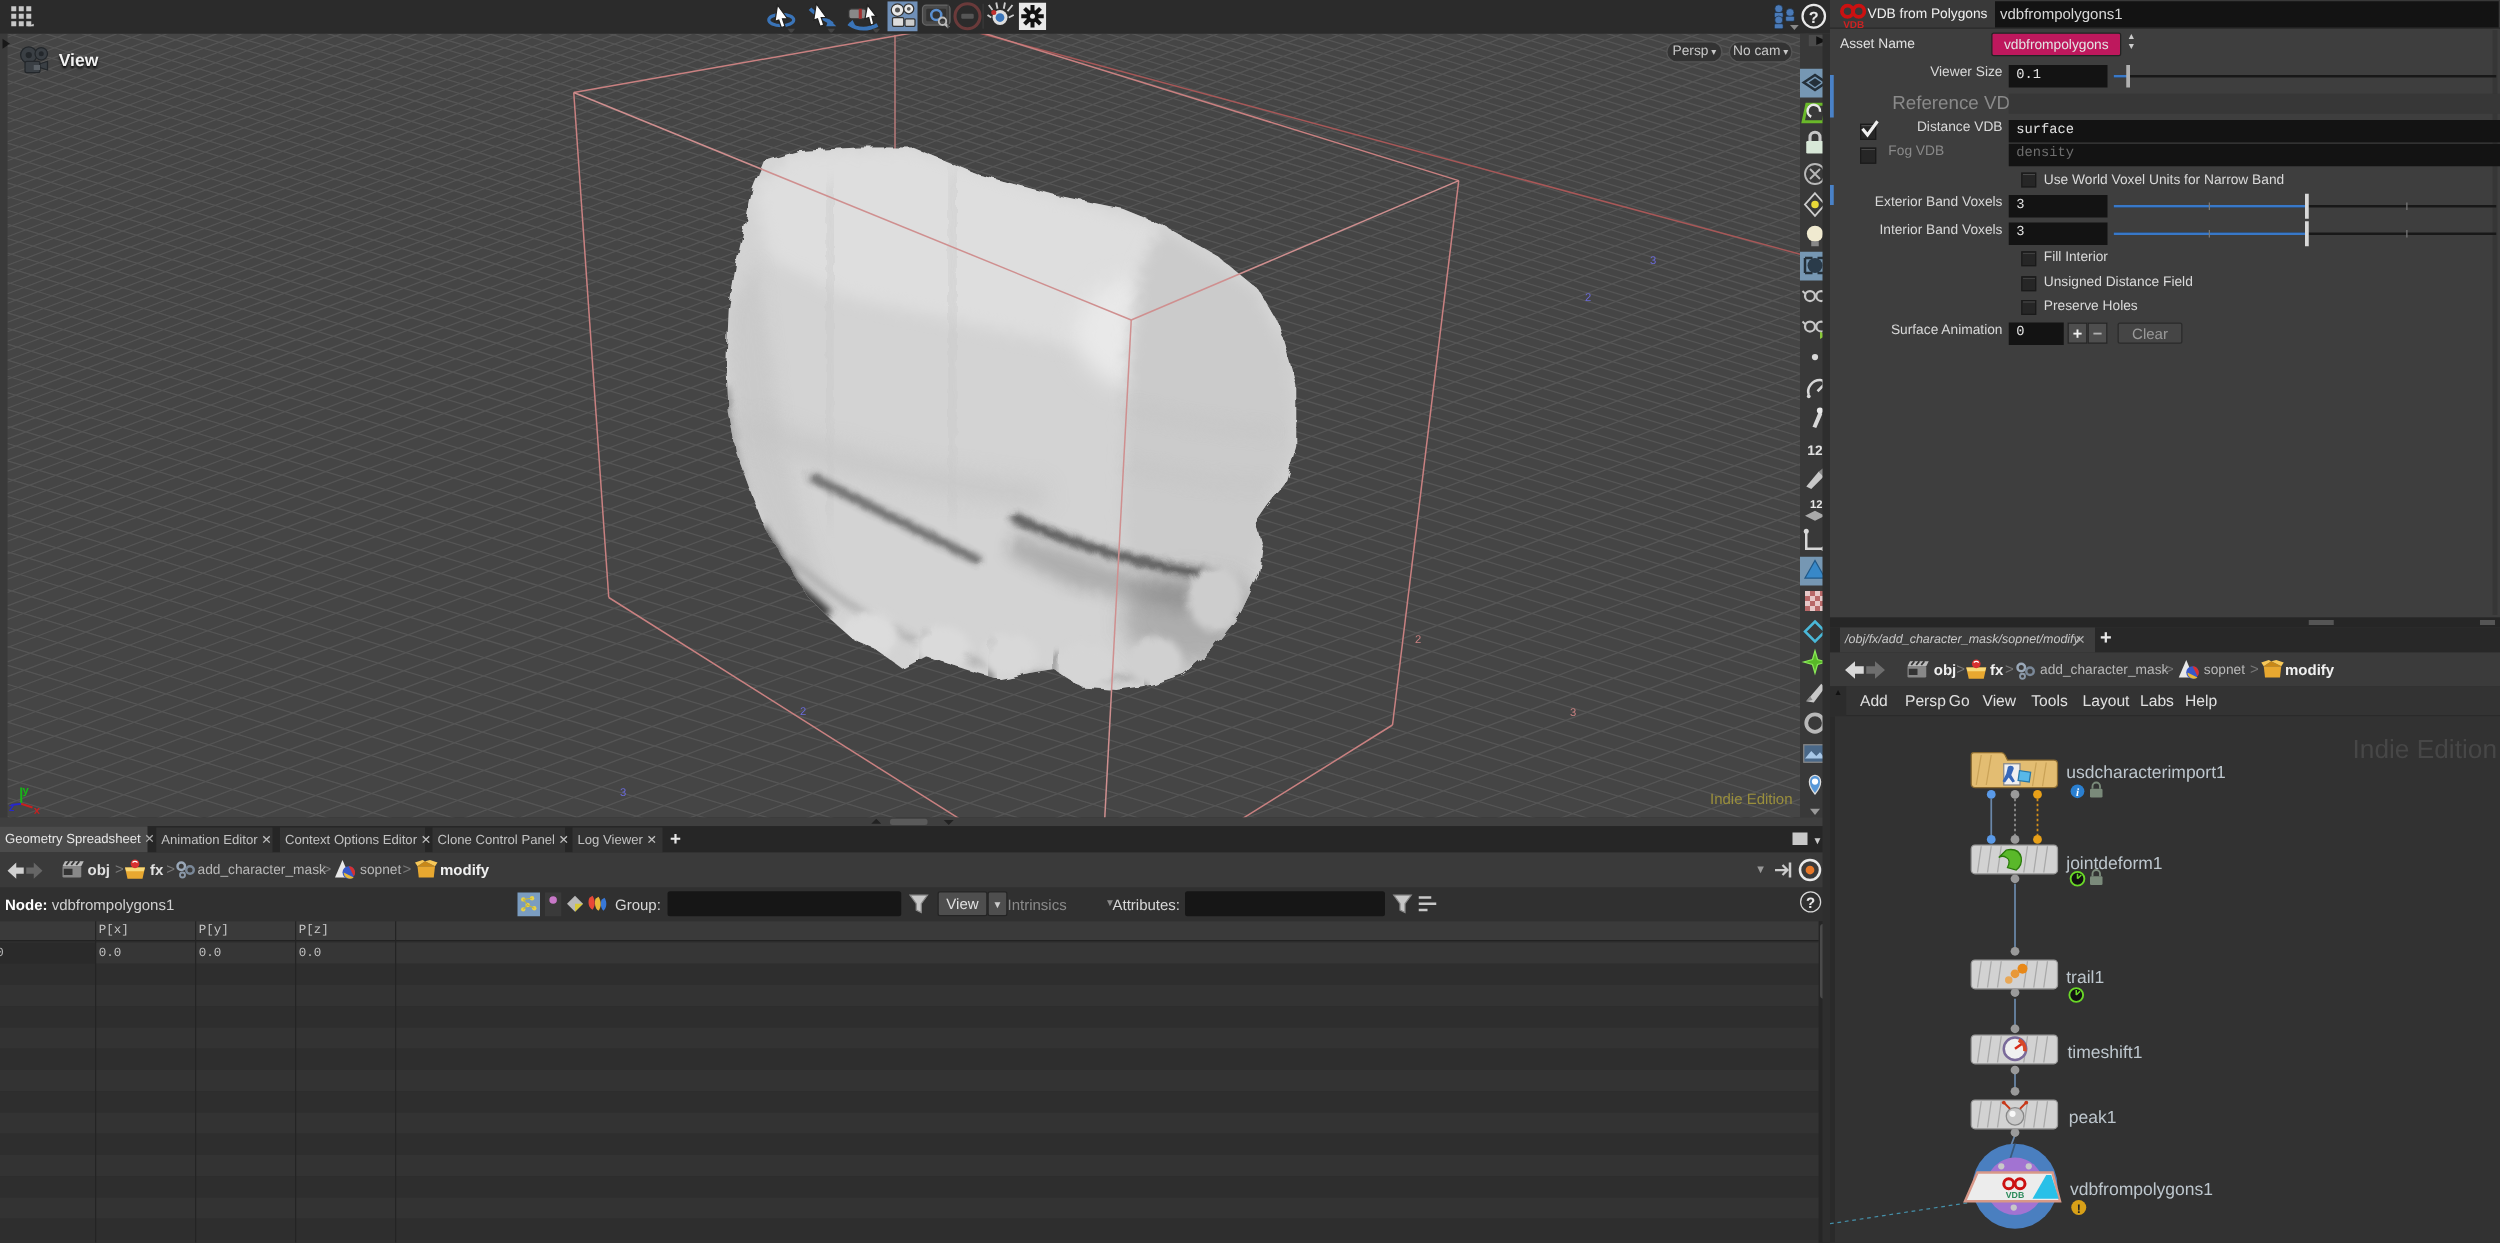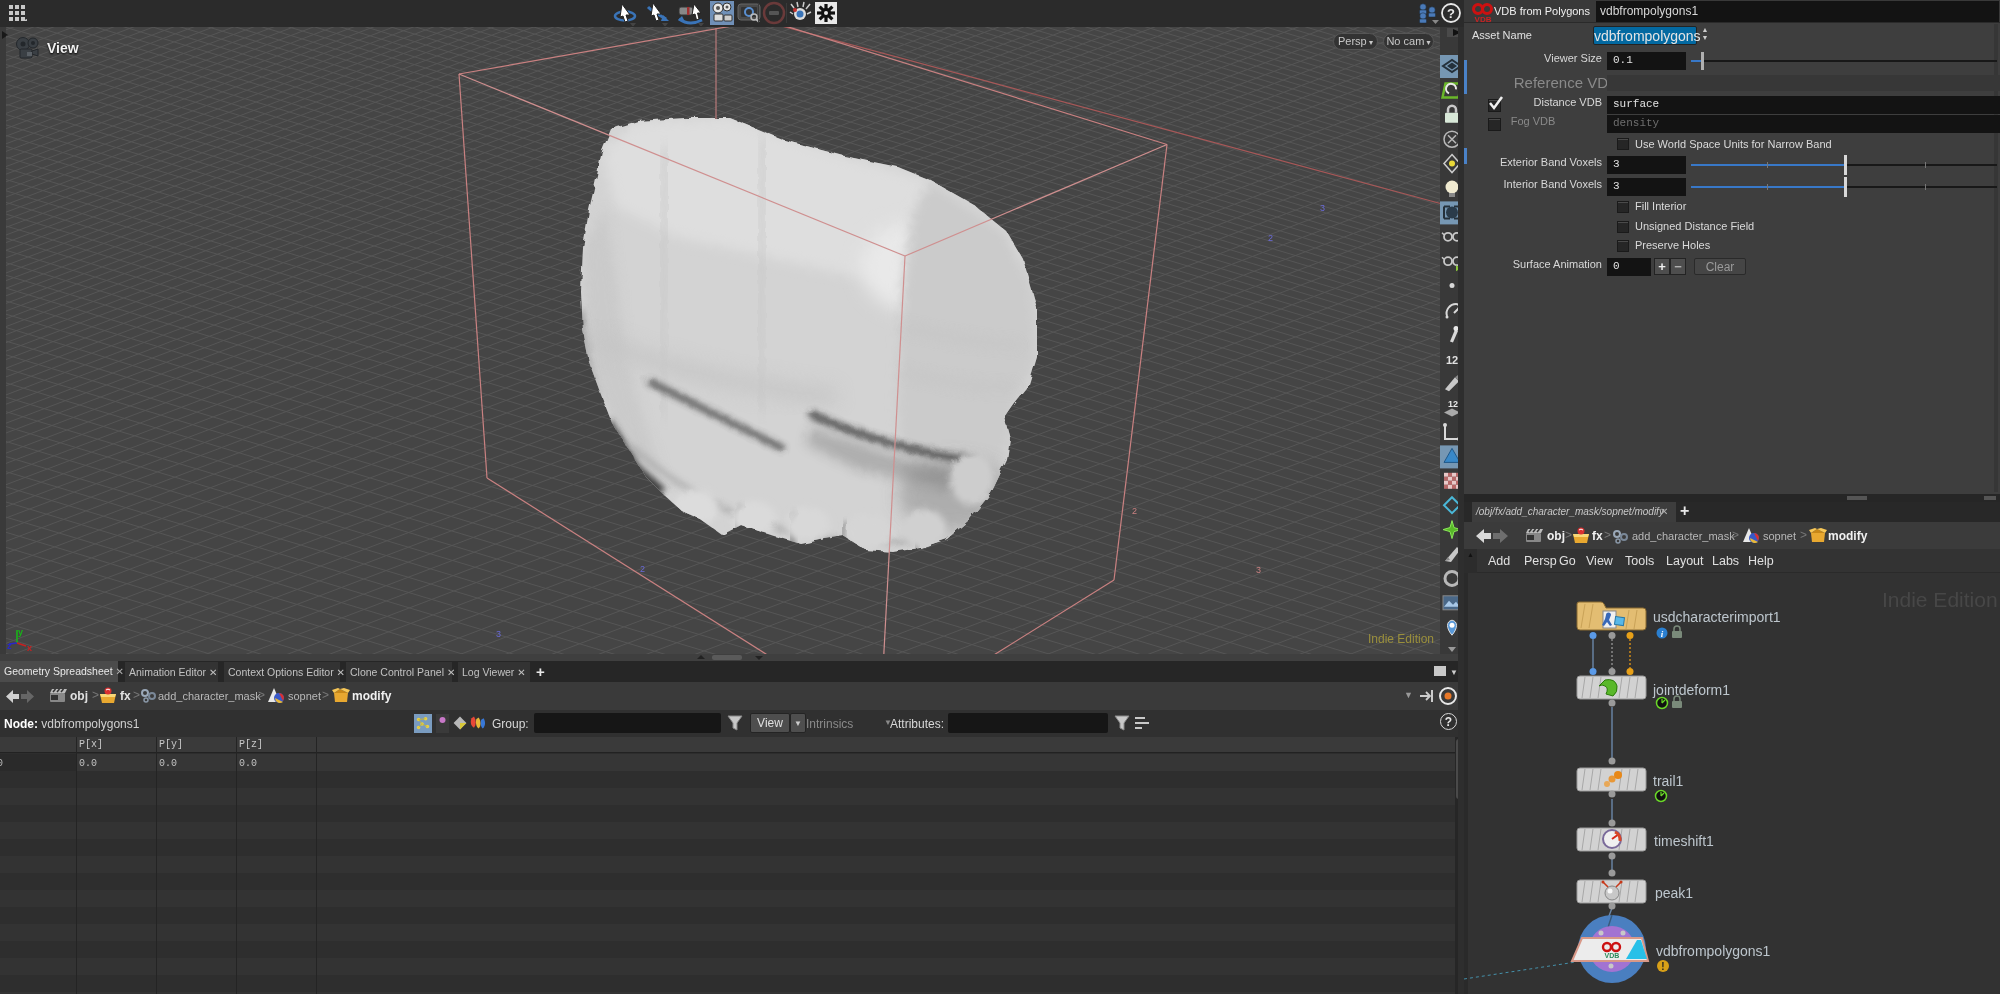--- a/index.html
+++ b/index.html
@@ -732,21 +732,21 @@
      <circle cx="8" cy="8" r="4.5"></circle>
           <circle cx="17" cy="8" r="4.5"></circle>
    </g>
    <text x="13" y="21" text-anchor="middle" font-size="8" font-weight="bold" fill="#cc2222" font-family="Liberation Sans">VDB</text>
  </svg>
  <div class="abs" style="left:30px;top:5px;font-size:11px;font-weight:normal;color:#f0f0f0">VDB from Polygons</div>
  <div class="abs" style="left:132px;top:1px;width:403px;height:21px;background:#131313"></div>
  <div class="abs" style="left:136px;top:4px;font-size:12px;color:#d8d8d8">vdbfrompolygons1</div>
 
  <div class="abs" style="left:8px;top:29px;font-size:11px;color:#e0e0e0">Asset Name</div>
- <div class="abs" style="left:129px;top:26px;width:104px;height:19px;background:#0369a1;border:1px solid #232323;border-radius:2px;color:#e4e4e4;font-size:14px;text-align:center;line-height:18px">vdbfrompolygons</div>
+ <div class="abs" style="left:129px;top:26px;width:104px;height:19px;background:#be185d;border:1px solid #232323;border-radius:2px;color:#e4e4e4;font-size:11px;text-align:center;line-height:18px">vdbfrompolygons</div>
  <div class="abs" style="left:236px;top:26px;width:10px;height:19px;color:#ccc;font-size:7px;line-height:8px;text-align:center">▲<br>▼</div>
 <div class="abs" style="left:0;top:52px;width:138px;text-align:right;font-size:11px;color:#d8d8d8">Viewer Size</div>
       <div class="abs" style="left:143px;top:52px;width:79px;height:18px;background:#131313"></div>
       <div class="abs mono" style="left:149px;top:54px;font-size:11px;color:#e2e2e2">0.1</div>
       <div class="abs" style="left:227px;top:60px;width:306px;height:2px;background:#181818"></div>
       <div class="abs" style="left:227px;top:60px;width:11px;height:2px;background:#3878c8"></div>
       <div class="abs" style="left:237px;top:52px;width:3px;height:18px;background:#b0b0b0"></div>
       <div class="abs" style="left:16px;top:74px;width:138px;text-align:right;font-size:15px;color:#8a8a8a">Reference VDB</div>
       <div class="abs" style="left:143px;top:75px;width:393px;height:16px;background:#373737"></div>
       <div class="abs" style="left:24px;top:99px;width:13px;height:13px;background:#262626;border:1px solid #1a1a1a;box-shadow:inset 0 1px 0 #4a4a4a"></div>
@@ -754,21 +754,21 @@
         <path d="M3 9 L7 14 L15 3" stroke="#f0f0f0" stroke-width="2.5" fill="none"></path>
       </svg>
       <div class="abs" style="left:0;top:96px;width:138px;text-align:right;font-size:11px;color:#d8d8d8">Distance VDB</div>
       <div class="abs" style="left:143px;top:96px;width:393px;height:18px;background:#131313"></div>
       <div class="abs mono" style="left:149px;top:98px;font-size:11px;color:#e2e2e2">surface</div>
       <div class="abs" style="left:24px;top:118px;width:13px;height:13px;background:#262626;border:1px solid #1a1a1a;box-shadow:inset 0 1px 0 #4a4a4a"></div>
       <div class="abs" style="left:0;top:115px;width:138px;text-align:center;font-size:11px;color:#8a8a8a">Fog VDB</div>
       <div class="abs" style="left:143px;top:115px;width:393px;height:18px;background:#131313"></div>
       <div class="abs mono" style="left:149px;top:117px;font-size:11px;color:#6e6e6e">density</div>
       <div class="abs" style="left:153px;top:138px;width:12px;height:12px;background:#262626;border:1px solid #1a1a1a;box-shadow:inset 0 1px 0 #4a4a4a"></div>
-      <div class="abs" style="left:171px;top:138px;font-size:11px;color:#dadada">Use World Space Units for Narrow Band</div>
+      <div class="abs" style="left:171px;top:138px;font-size:11px;color:#dadada">Use World Voxel Units for Narrow Band</div>
       <div class="abs" style="left:0;top:156px;width:138px;text-align:right;font-size:11px;color:#d8d8d8">Exterior Band Voxels</div>
       <div class="abs" style="left:143px;top:156px;width:79px;height:18px;background:#131313"></div>
       <div class="abs mono" style="left:149px;top:158px;font-size:11px;color:#e2e2e2">3</div>
       <div class="abs" style="left:227px;top:164px;width:306px;height:2px;background:#181818"></div>
       <div class="abs" style="left:227px;top:164px;width:154px;height:2px;background:#3878c8"></div>
       <div class="abs" style="left:380px;top:155px;width:3px;height:20px;background:#d8d8d8"></div>
       <div class="abs" style="left:303px;top:162px;width:1px;height:6px;background:#777"></div>
       <div class="abs" style="left:461px;top:162px;width:1px;height:6px;background:#777"></div>
       <div class="abs" style="left:0;top:178px;width:138px;text-align:right;font-size:11px;color:#d8d8d8">Interior Band Voxels</div>
       <div class="abs" style="left:143px;top:178px;width:79px;height:18px;background:#131313"></div>

